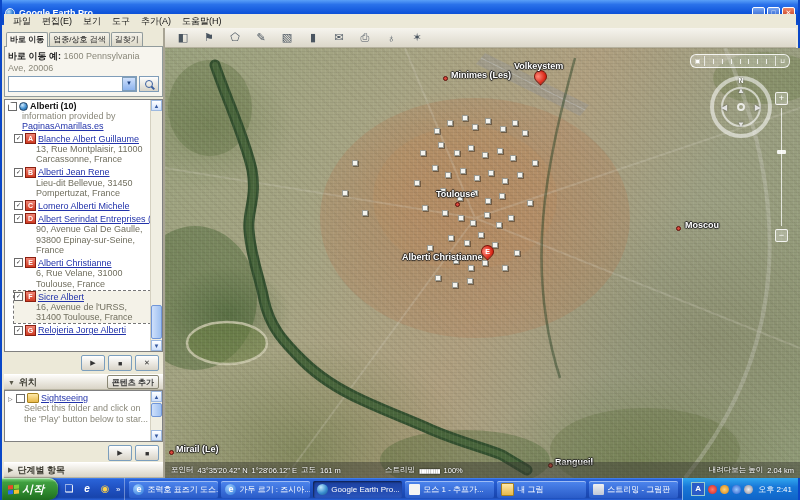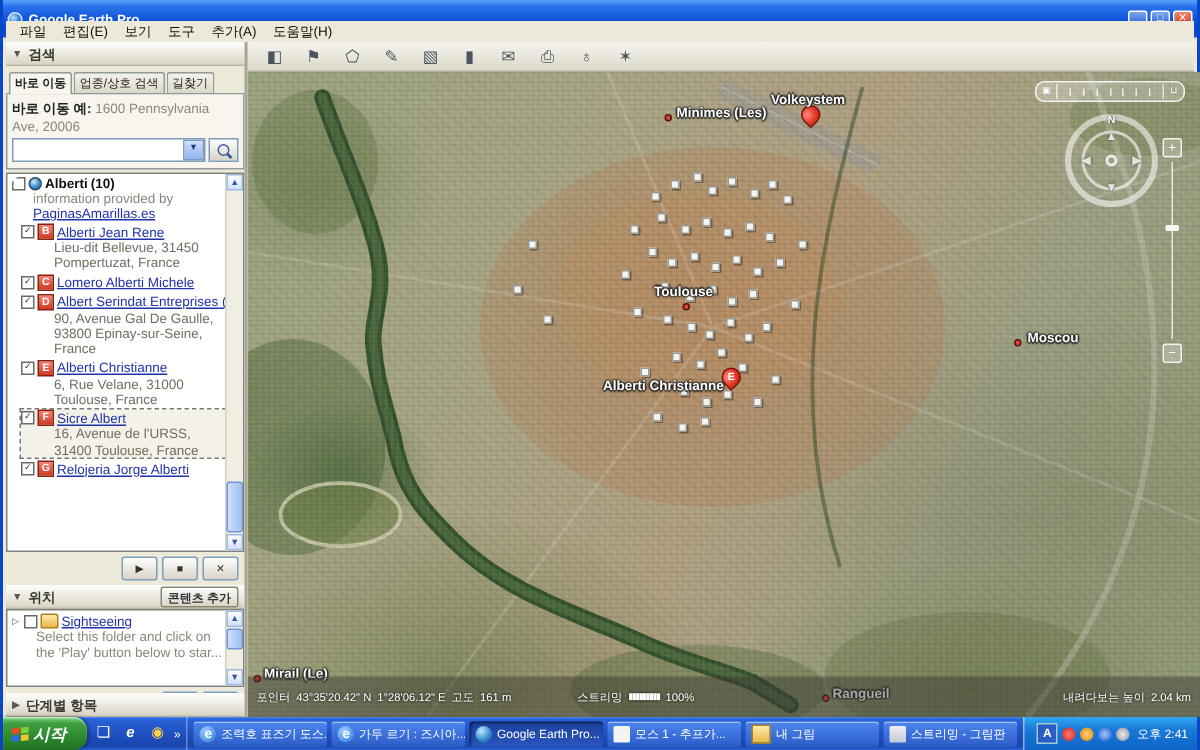--- a/index.html
+++ b/index.html
@@ -126,21 +126,21 @@
   .compass .n{position:absolute;top:-3px;left:50%;transform:translateX(-50%);color:#fff;font-size:7px;font-weight:bold;text-shadow:0 0 2px #333;}
   .compass .arr{position:absolute;color:rgba(255,255,255,.85);font-size:8px;text-shadow:0 0 2px #333;}
   .compass .c{position:absolute;left:50%;top:50%;width:8px;height:8px;margin:-4px;border:2px solid rgba(255,255,255,.8);border-radius:50%;box-sizing:border-box;}
   .zoomslider{position:absolute;right:12px;top:44px;width:13px;height:150px;}
   .zbox{width:13px;height:13px;border:1px solid rgba(255,255,255,.85);background:rgba(255,255,255,.25);
     color:#fff;font-size:9px;line-height:11px;text-align:center;box-sizing:border-box;border-radius:2px;}
   .ztrack{position:absolute;left:6px;top:16px;bottom:16px;width:1px;background:rgba(255,255,255,.75);}
   .zthumb{position:absolute;left:2px;top:58px;width:9px;height:4px;background:rgba(255,255,255,.9);border-radius:1px;}
   .zminus{position:absolute;bottom:0;}
 
-  .statusbar{position:absolute;left:0;right:0;bottom:0;height:27px;background:rgba(55,55,48,.45);
+  .statusbar{position:absolute;left:0;right:0;bottom:0;height:16px;background:rgba(55,55,48,.45);
     color:#fff;display:flex;align-items:center;font-size:7.5px;padding:0 6px;gap:4px;box-sizing:border-box;
     text-shadow:0 0 2px #000;}
   .statusbar .mid{margin-left:40px;}
   .statusbar .right{margin-left:auto;}
   .sbars{letter-spacing:-1px;font-size:6px;}
 
   
   .taskbar{position:absolute;left:0;right:0;bottom:0;height:22px;
     background:linear-gradient(#4b8bf5 0%,#2a63d8 6%,#1f50c0 50%,#1845ad 88%,#2a63d8 100%);display:flex;align-items:stretch;}
   .startbtn{display:flex;align-items:center;gap:3px;padding:0 14px 0 6px;color:#fff;font-weight:bold;font-style:italic;font-size:11px;
@@ -339,24 +339,20 @@
       <span>161 m</span>
       <span class="mid">스트리밍</span>
       <span class="sbars">▮▮▮▮▮▮▮▮▮</span>
       <span>100%</span>
       <span class="right">내려다보는 높이</span>
       <span>2.04 km</span>
     </div>
   </div>
 
   <div class="sidebar">
-    <div class="phead">
-      <span class="tri">▼</span>
-      <span>검색</span>
-    </div>
     <div class="tabs" id="tabs">
         <span class="tab active">바로 이동</span>
         <span class="tab">업종/상호 검색</span>
         <span class="tab">길찾기</span>
       </div>
     <div class="flybox">
       <span class="flylabel"><b>바로 이동 예:</b>
       <span class="flyex">1600 Pennsylvania Ave, 20006</span></span>
       <div class="flyrow">
         <div class="combo">
@@ -371,20 +367,29 @@
     <div class="results">
       <div class="rlist">
         <div class="grow">
           <span class="cbx"></span>
           <span class="globe"></span>
           <span class="gname">Alberti</span>
           <span class="gname">(10)</span>
         </div>
         <div class="provider">information provided by</div>
         <a class="plink">PaginasAmarillas.es</a>
+        <div class="ritem">
+            <div class="rtop">
+              <span class="cbx">✓</span>
+              <span class="badge">A</span>
+              <a class="rname">Blanche Albert Guillaume</a>
+            </div>
+            <div class="raddr">13, Rue Montplaisir, 11000 Carcassonne, France</div>
+
+          </div>
           <div class="ritem">
             <div class="rtop">
               <span class="cbx">✓</span>
               <span class="badge">B</span>
               <a class="rname">Alberti Jean Rene</a>
             </div>
             <div class="raddr">Lieu-dit Bellevue, 31450 Pompertuzat, France</div>
 
           </div>
           <div class="ritem">

